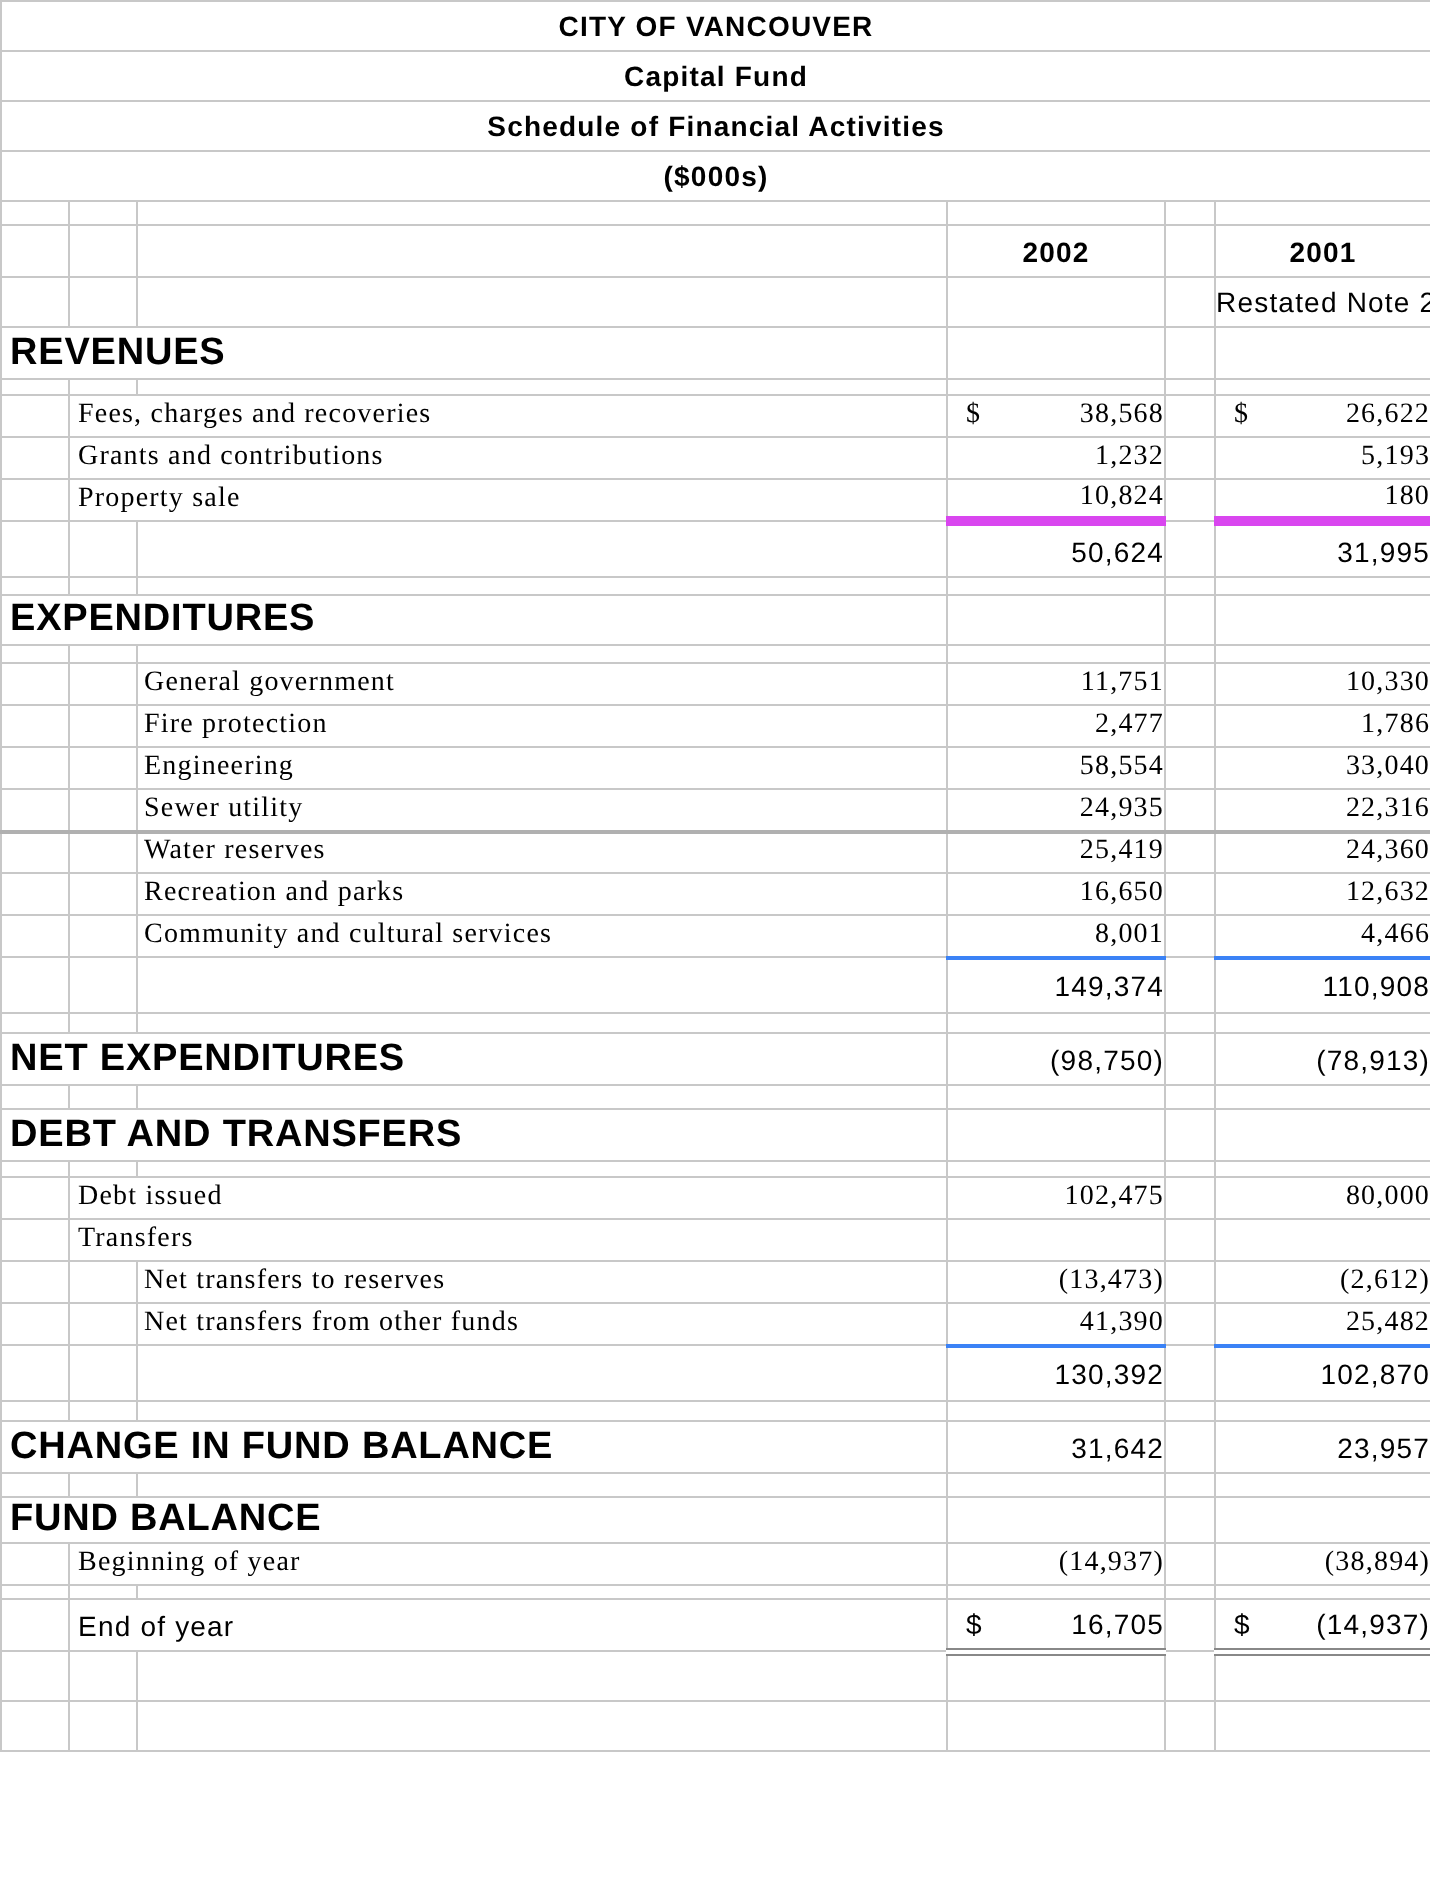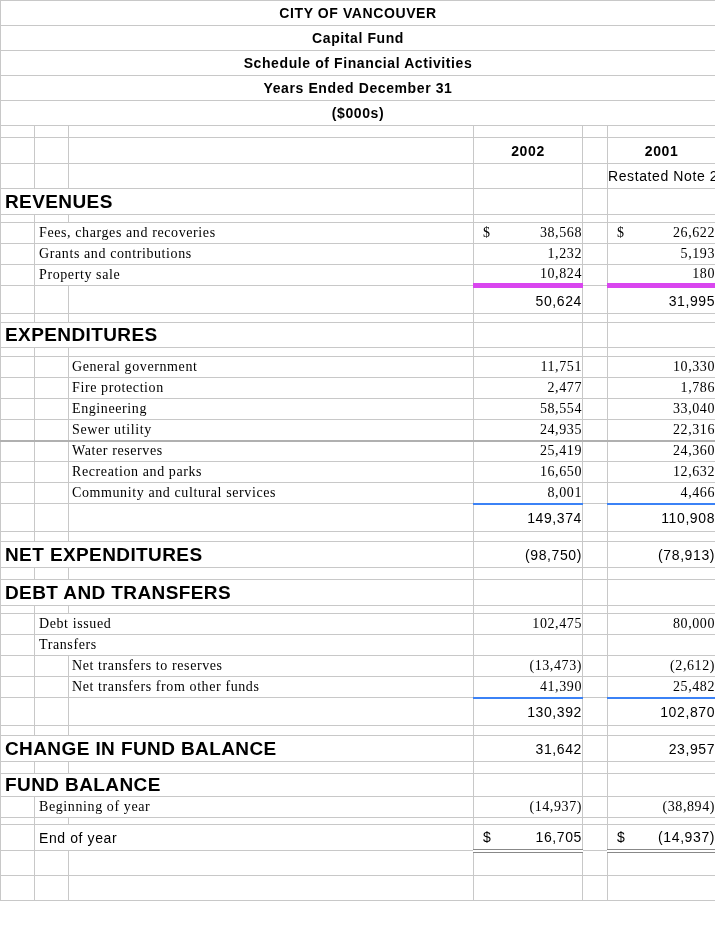--- a/index.html
+++ b/index.html
@@ -61,23 +61,20 @@
         <tr class="h25">
           <td colspan="6" class="title">CITY OF VANCOUVER</td>
         </tr>
   <tr class="h25">
           <td colspan="6" class="title">Capital Fund</td>
         </tr>
   <tr class="h25">
           <td colspan="6" class="title">Schedule of Financial Activities</td>
         </tr>
   <tr class="h25">
-          <td colspan="6" class="title">Years Ended December 31</td>
-        </tr>
-  <tr class="h25">
           <td colspan="6" class="title">($000s)</td>
         </tr>
 
   <tr class="sp12">
           <td></td>
           <td></td>
           <td></td>
           <td></td>
           <td></td>
           <td></td>

